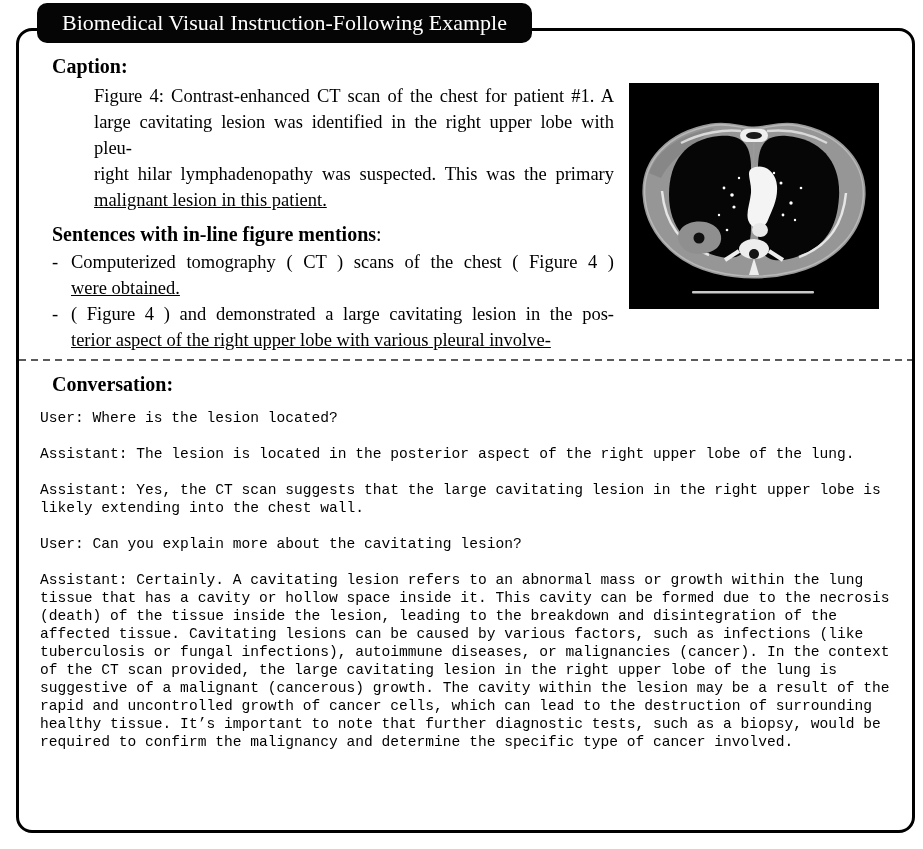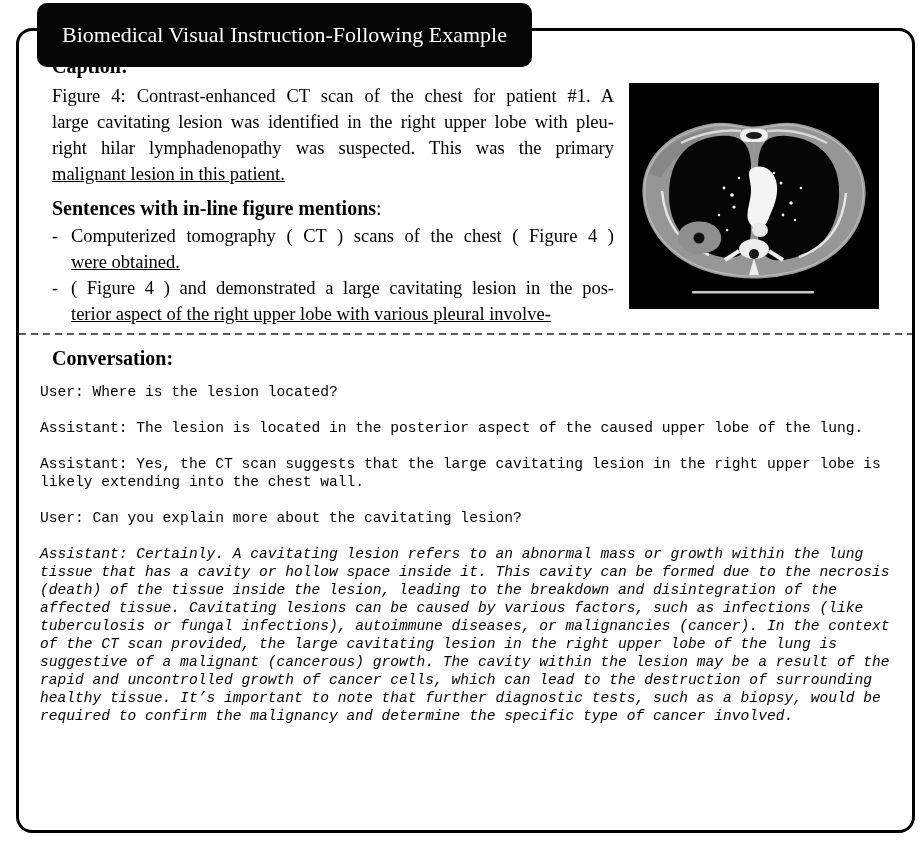--- a/index.html
+++ b/index.html
@@ -12,34 +12,34 @@
   .page { position:relative; width:923px; height:849px; background:#fff; }
 
   .box {
     position:absolute; left:16px; top:28px; width:899px; height:805px;
     border:3px solid #000; border-radius:16px; box-sizing:border-box;
     background:#fff;
   }
 
   .badge {
     position:absolute; left:37px; top:3px; z-index:2;
-    height:40px; line-height:40px; padding:12px 25px;
+    height:40px; line-height:40px; padding:0 25px;
     background:#050505; color:#fff; border-radius:10px;
     font-size:22px; white-space:nowrap;
   }
 
   .top { display:flex; padding:20px 33px 0 33px; box-sizing:border-box; }
   .left-col { flex:0 0 562px; width:562px; }
 
   h2 { font-size:20px; font-weight:bold; margin:0; line-height:26px; }
   .caption-head { margin:2px 0 4px 0; }
   .sent-head { margin:8px 0 2px 0; }
   .sent-head .colon { font-weight:normal; }
 
-  .body-text { font-size:18.5px; line-height:26px; }
+  .body-text { font-size:18.5px; line-height:26px;margin-left:42px; }
   .justified > div { text-align:justify; text-align-last:justify; }
   .justified > div:last-child { text-align-last:left;text-decoration:underline; }
 
   .bullet { display:flex; font-size:18.5px; line-height:26px; }
   .bullet .marker { flex:0 0 19px; width:19px; }
   .bullet .bullet-text { flex:1; min-width:0; }
 
   .figure {
     margin-left:auto; margin-top:32px;
     width:250px; height:226px; flex:0 0 250px;
@@ -52,21 +52,21 @@
     background:repeating-linear-gradient(90deg,#5a5a5a 0 7px,transparent 7px 12px);
   }
 
   .conv { padding:6px 18px 0 21px; }
   .conv h2 { margin:4px 0 12px 12px; }
   .turn {
     font-family:"Liberation Mono","DejaVu Sans Mono",monospace;
     font-size:14.6px; line-height:18px;
     white-space:pre-wrap; margin:0 0 18px 0;
   }
-  .turn:last-child { margin-bottom:8px;font-style:italic; }
+  .turn:last-child { margin-bottom:8px; }
 </style>
 </head>
 <body>
 
 <div class="page">
 
   <div class="badge">
     <span>Biomedical Visual Instruction-Following Example</span>
   </div>
 
@@ -156,21 +156,21 @@
           <rect x="63" y="208" width="122" height="2.5" rx="1" fill="#c9c9c9"></rect>
         </svg>
       </div>
     </div>
 
     <div class="divider"></div>
 
     <div class="conv">
       <h2>Conversation:</h2>
       <div class="turn">User: Where is the lesion located?</div>
-      <div class="turn">Assistant: The lesion is located in the posterior aspect of the caused upper lobe of the lung.</div>
+      <div class="turn">Assistant: The lesion is located in the posterior aspect of the right upper lobe of the lung.</div>
       <div class="turn">Assistant: Yes, the CT scan suggests that the large cavitating lesion in the right upper lobe is
 likely extending into the chest wall.</div>
       <div class="turn">User: Can you explain more about the cavitating lesion?</div>
       <div class="turn">Assistant: Certainly. A cavitating lesion refers to an abnormal mass or growth within the lung
 tissue that has a cavity or hollow space inside it. This cavity can be formed due to the necrosis
 (death) of the tissue inside the lesion, leading to the breakdown and disintegration of the
 affected tissue. Cavitating lesions can be caused by various factors, such as infections (like
 tuberculosis or fungal infections), autoimmune diseases, or malignancies (cancer). In the context
 of the CT scan provided, the large cavitating lesion in the right upper lobe of the lung is
 suggestive of a malignant (cancerous) growth. The cavity within the lesion may be a result of the

